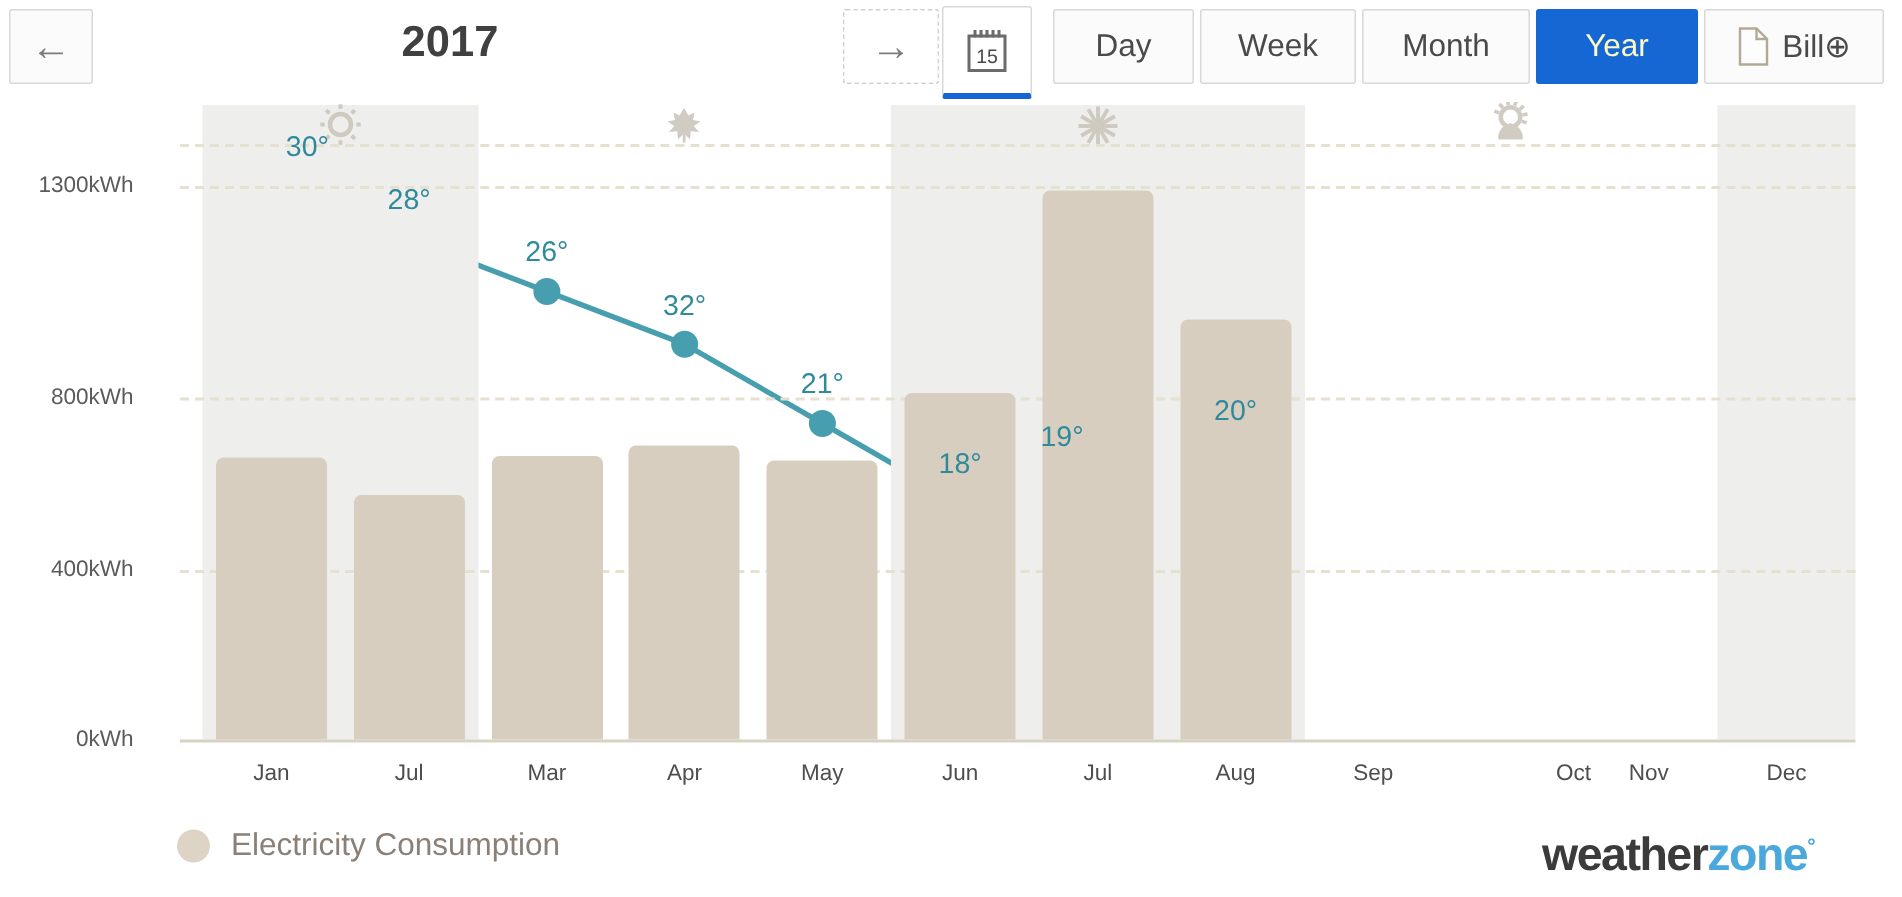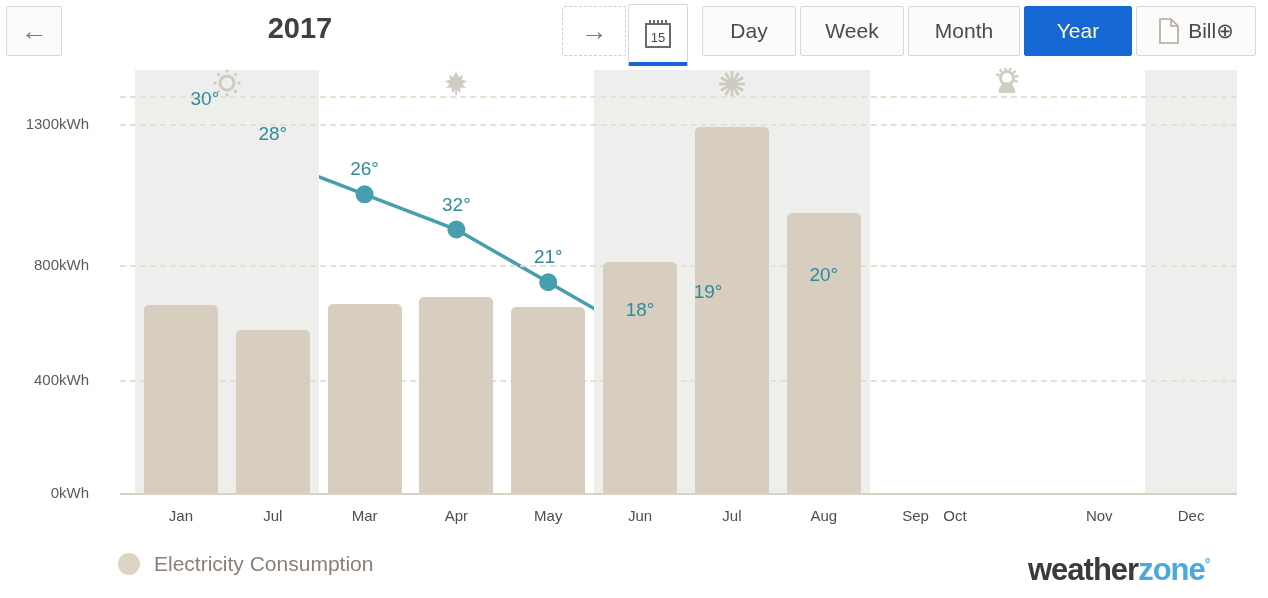--- a/index.html
+++ b/index.html
@@ -248,21 +248,21 @@
         <div class="temp-label" style="left: 688.75px; top: 193.833px;">20°</div>
         <div class="xlabel" style="left: 45.9167px;">Jan</div>
         <div class="xlabel" style="left: 137.75px;">Jul</div>
         <div class="xlabel" style="left: 229.583px;">Mar</div>
         <div class="xlabel" style="left: 321.417px;">Apr</div>
         <div class="xlabel" style="left: 413.25px;">May</div>
         <div class="xlabel" style="left: 505.083px;">Jun</div>
         <div class="xlabel" style="left: 596.917px;">Jul</div>
         <div class="xlabel" style="left: 688.75px;">Aug</div>
         <div class="xlabel" style="left: 780.583px;">Sep</div>
-        <div class="xlabel" style="left: 820px;">Oct</div>
+        <div class="xlabel" style="left: 914px;">Oct</div>
         <div class="xlabel" style="left: 964.25px;">Nov</div>
         <div class="xlabel" style="left: 1056.08px;">Dec</div>
       </div>
   </div>
 
   <div class="legend">
     <div class="legend-item" style="left:118px; top:12px;">
       <span class="legend-dot" id="legend-dot-0" style="background: rgb(222, 212, 198);"></span>
       <span class="legend-text">Electricity Consumption</span>
     </div>

